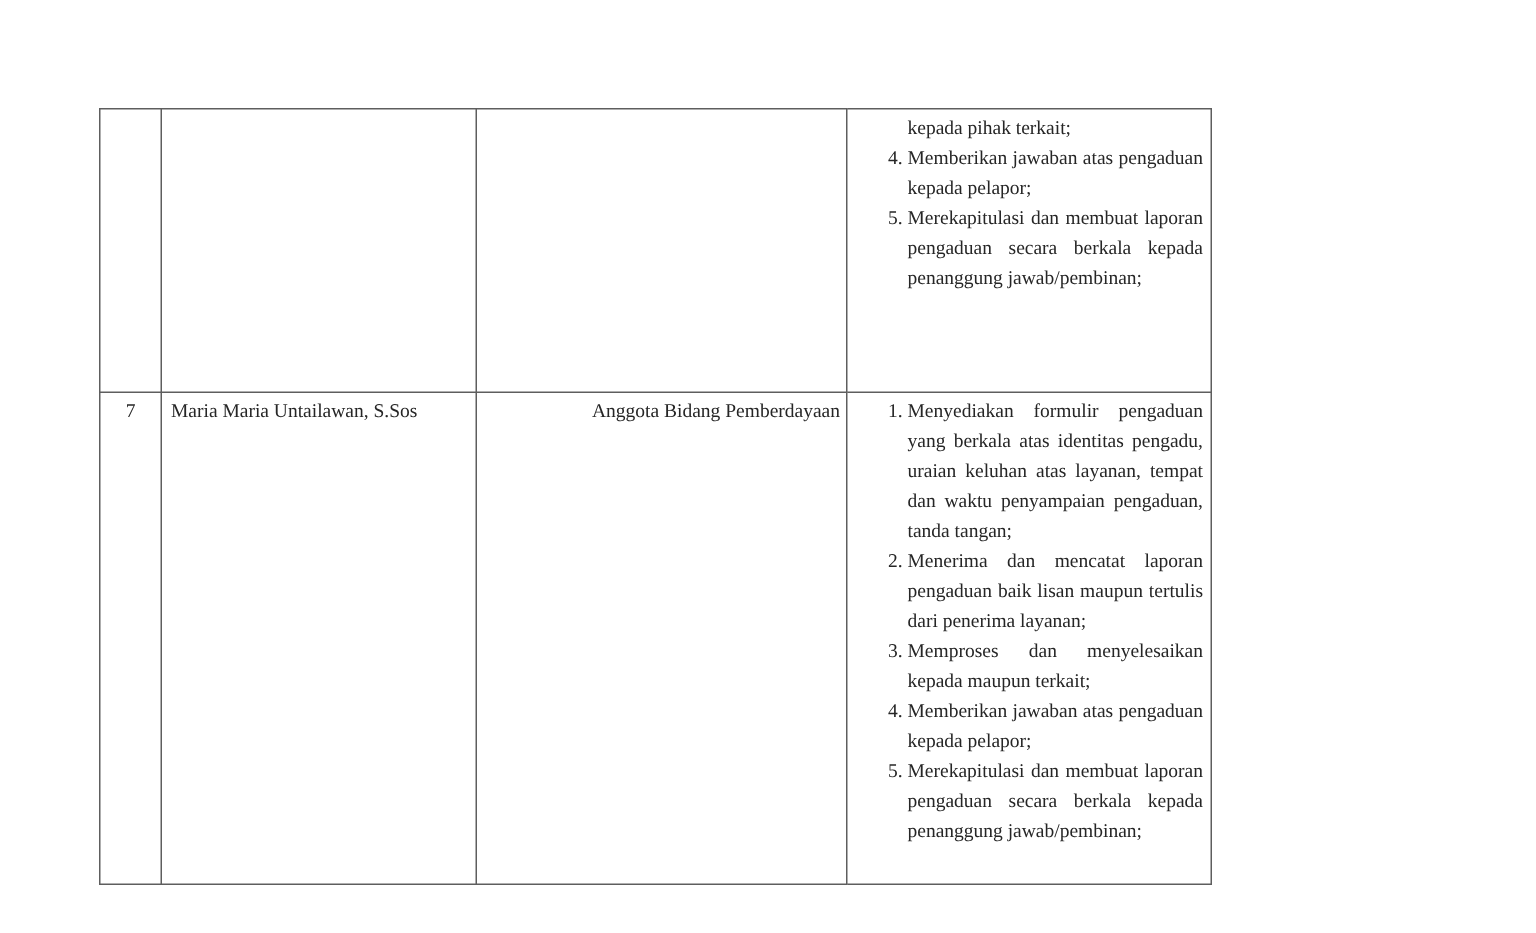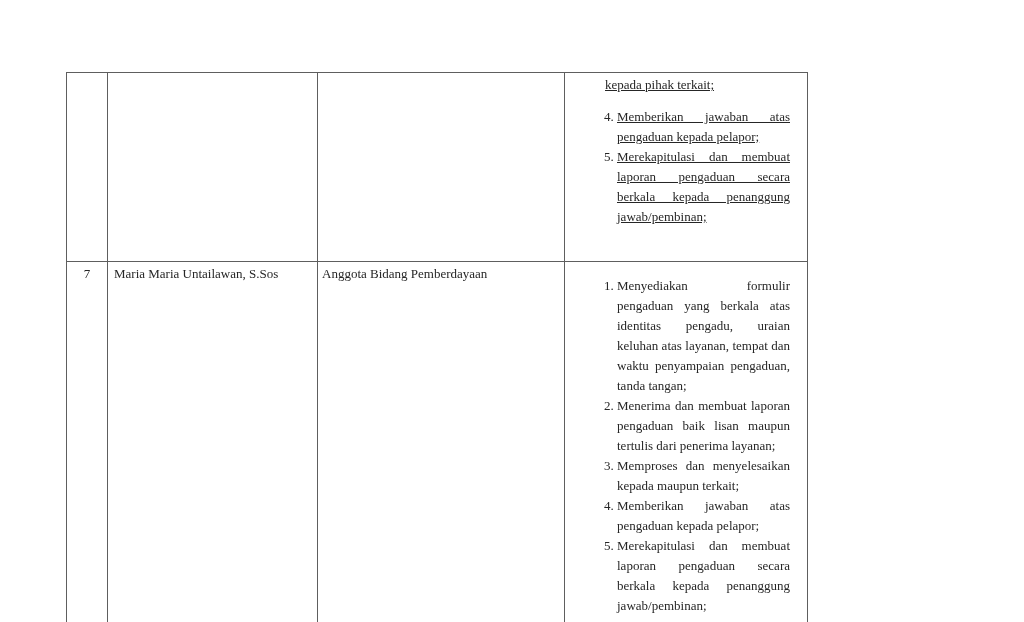--- a/index.html
+++ b/index.html
@@ -29,43 +29,43 @@
   col.c-pos    { width: 247px; }
   col.c-duties { width: 243px; }
 
   td {
     border: 1px solid #5e5e5e;
     vertical-align: top;
     font-size: 13px;
     line-height: 20px;
     padding: 0;
   }
-  tr.row-cont  { height: 189px; text-decoration: underline; }
+  tr.row-cont  { height: 189px; }
   tr.row-seven { height: 328px; }
 
   td.cell-no {
     text-align: center;
     padding-top: 2px;
   }
   td.cell-name {
     padding: 2px 4px 0 6px;
   }
   td.cell-pos {
-    text-align: left;
+    text-align: right;
     padding: 2px 4px 0 4px;
   }
   td.cell-duties {
     padding: 2px 5px 0 0;
   }
   .cont-line {
     margin-left: 40px;
     text-align: left;
   }
   ol.duties {
-    margin: 12px;
+    margin: 0;
     padding-left: 40px;
   }
   ol.duties li {
     text-align: justify;
     text-align-last: left;
   }
 </style>
 </head>
 <body>
 
@@ -90,21 +90,21 @@
           </ol>
         </td>
       </tr>
       <tr class="row-seven">
         <td class="cell-no">7</td>
         <td class="cell-name">Maria Maria Untailawan, S.Sos</td>
         <td class="cell-pos">Anggota Bidang Pemberdayaan</td>
         <td class="cell-duties">
           <ol class="duties" start="1">
             <li>Menyediakan formulir pengaduan yang berkala atas identitas pengadu, uraian keluhan atas layanan, tempat dan waktu penyampaian pengaduan, tanda tangan;</li>
-            <li>Menerima dan membuat laporan pengaduan baik lisan maupun tertulis dari penerima layanan;</li>
+            <li>Menerima dan mencatat laporan pengaduan baik lisan maupun tertulis dari penerima layanan;</li>
             <li>Memproses dan menyelesaikan kepada maupun terkait;</li>
             <li>Memberikan jawaban atas pengaduan kepada pelapor;</li>
             <li>Merekapitulasi dan membuat laporan pengaduan secara berkala kepada penanggung jawab/pembinan;</li>
           </ol>
         </td>
       </tr>
     </tbody>
   </table>
 </div>
 

